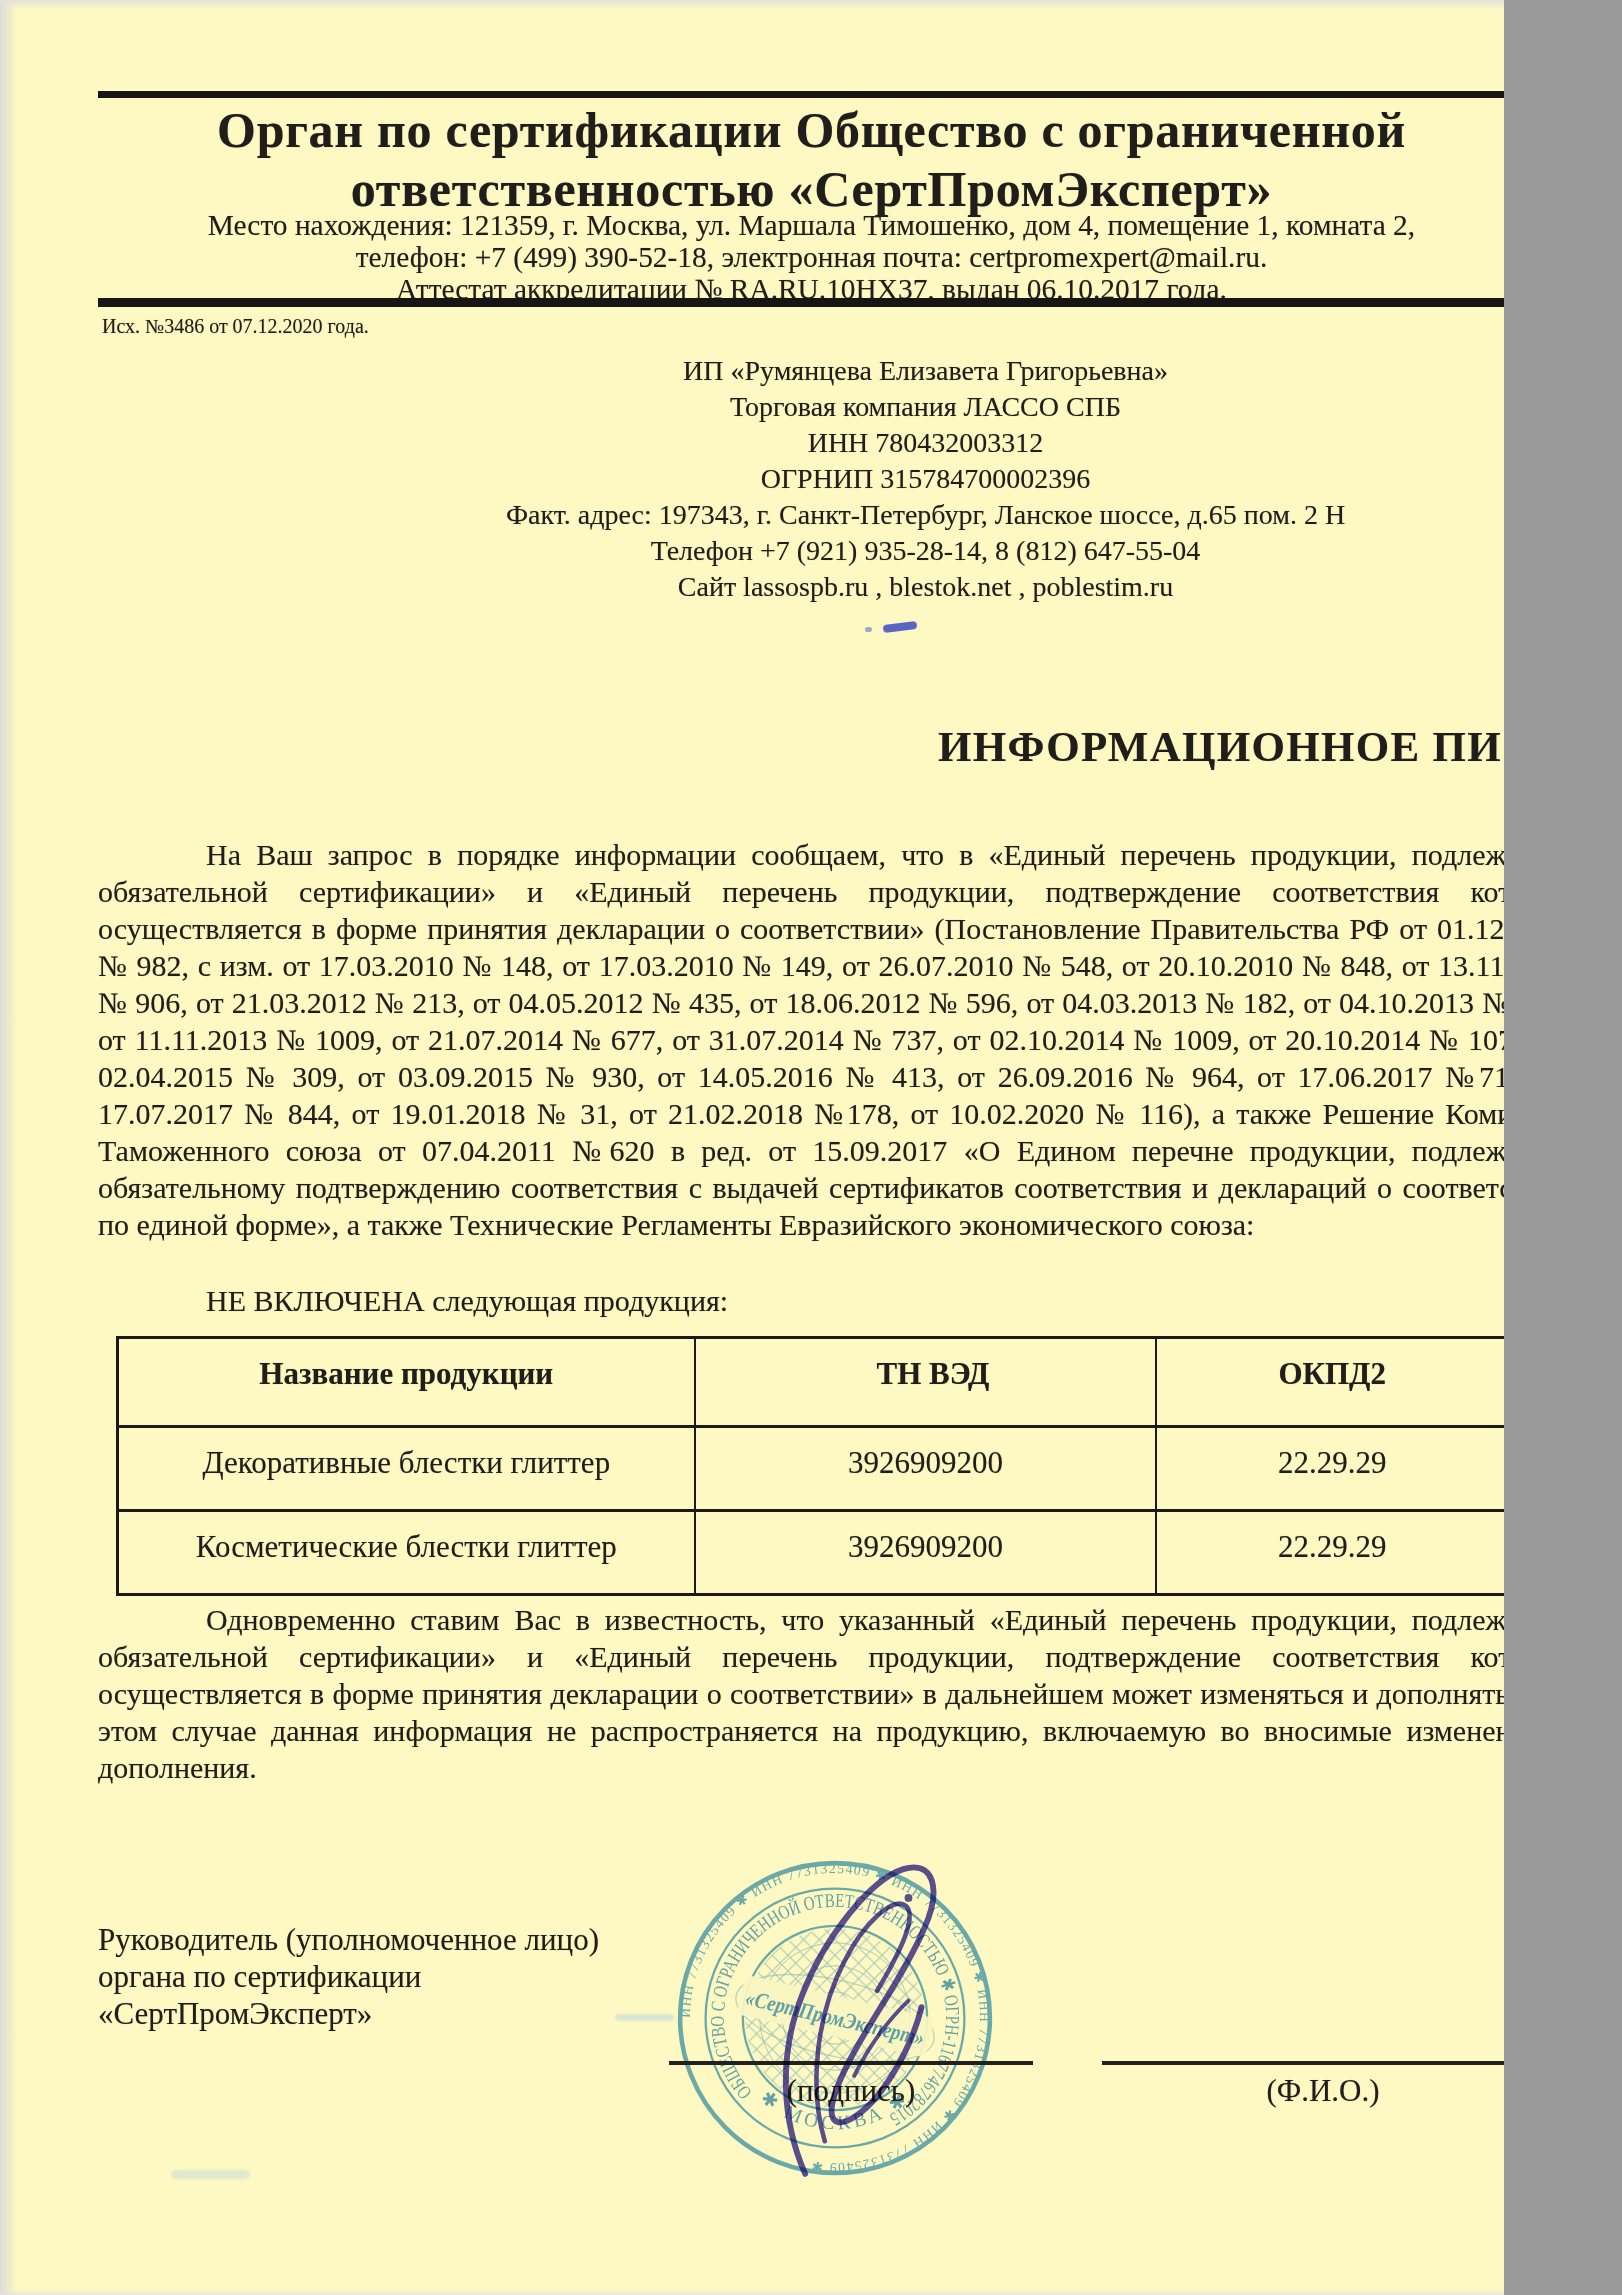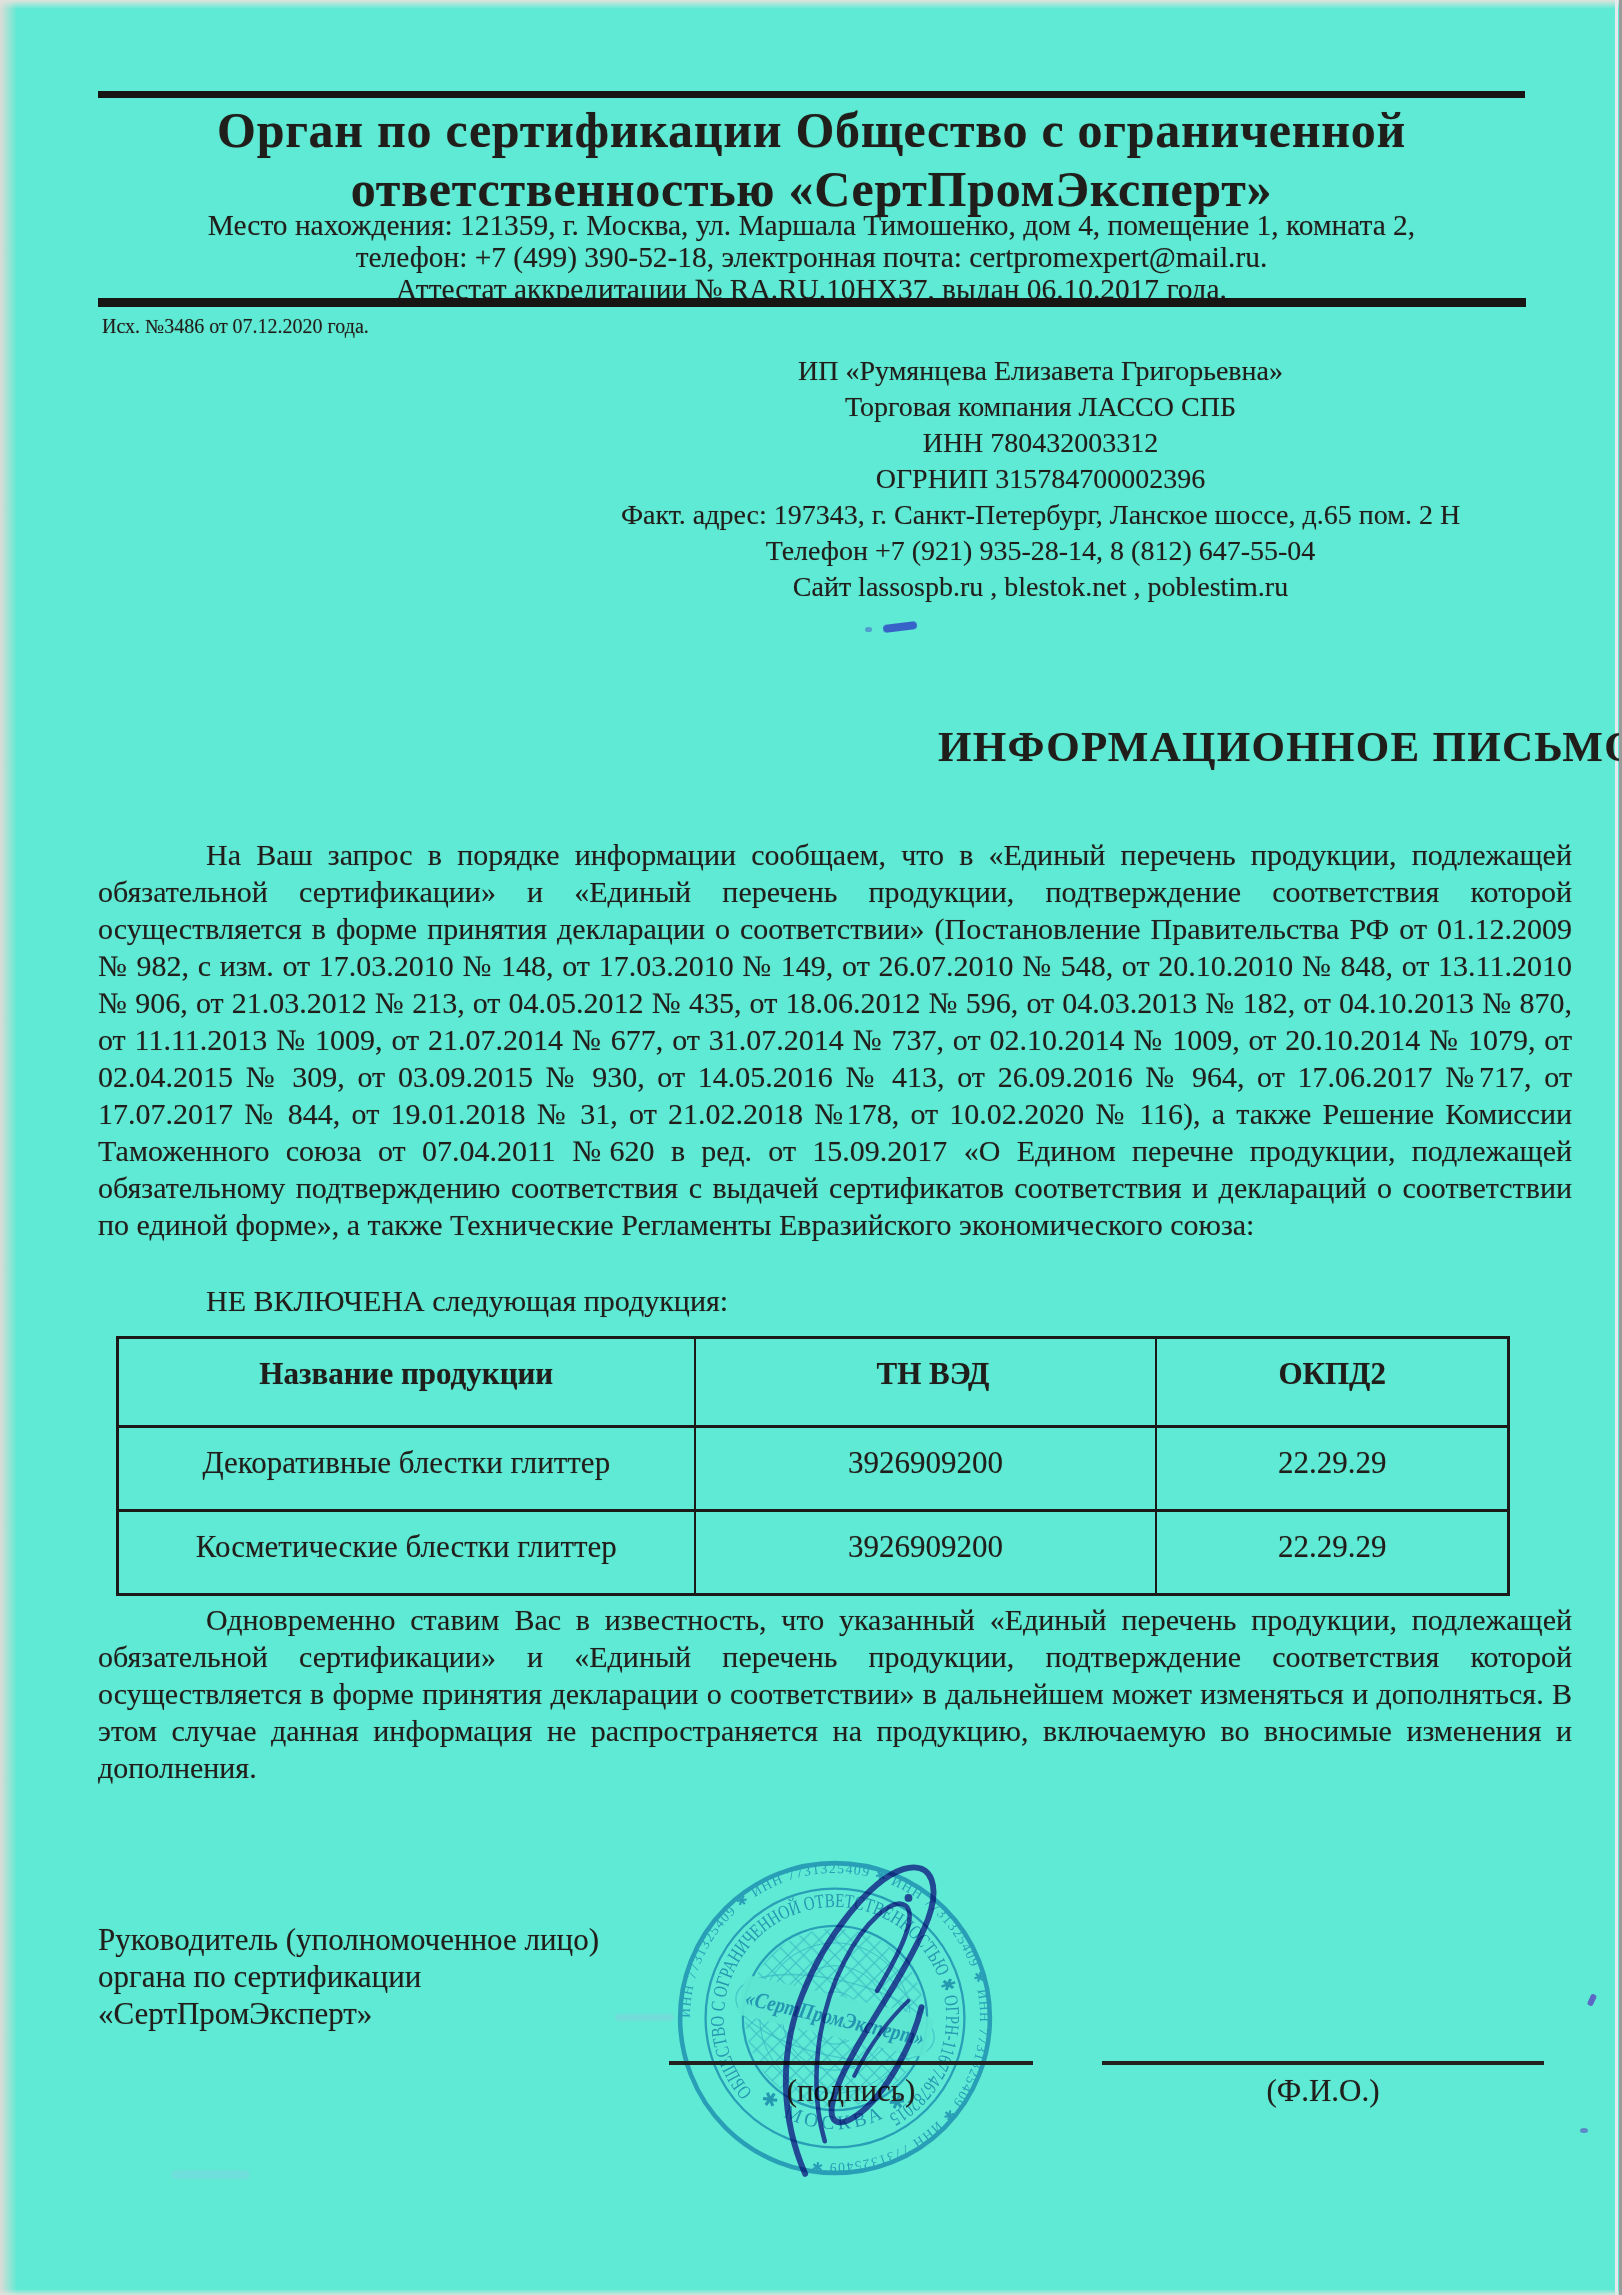--- a/index.html
+++ b/index.html
@@ -1,17 +1,17 @@
 <!DOCTYPE html>
 <html lang="ru" style="font-size:10.5px"><head>
 <meta charset="utf-8">
 <style>
   html,body{margin:0;padding:0;background:#9a9a9a;}
   .page{
-    position:relative;width:1619px;height:2295px;background:#5eead4;
+    position:relative;width:1504px;height:2295px;background:#fef9c3;
     font-family:"Liberation Serif","DejaVu Serif",serif;color:#201e1b;
     overflow:hidden;
   }
   .abs{position:absolute;}
   .scan-ink{text-shadow:0 0 0.9px rgba(70,62,55,.45);}
   
   .edge-left{left:0;top:0;width:17px;height:100%;background:linear-gradient(to right,#dcdcd7,rgba(252,252,250,0));}
   .edge-top{left:0;top:0;width:100%;height:9.2px;background:linear-gradient(to bottom,#e2e2dd,rgba(252,252,250,0));}
   .edge-right{left:1615px;top:0;width:3.3px;height:100%;background:#e6eaec;}
   .edge-bottom{left:0;top:2289px;width:100%;height:6.5px;background:linear-gradient(to top,#e4e4df,rgba(252,252,250,0));}

